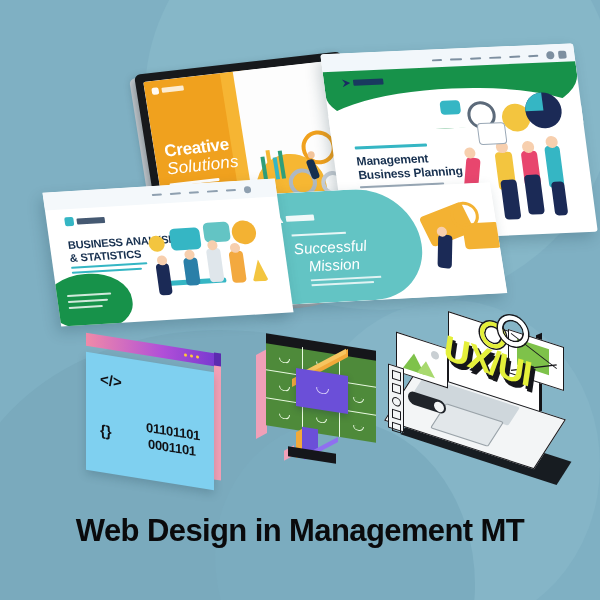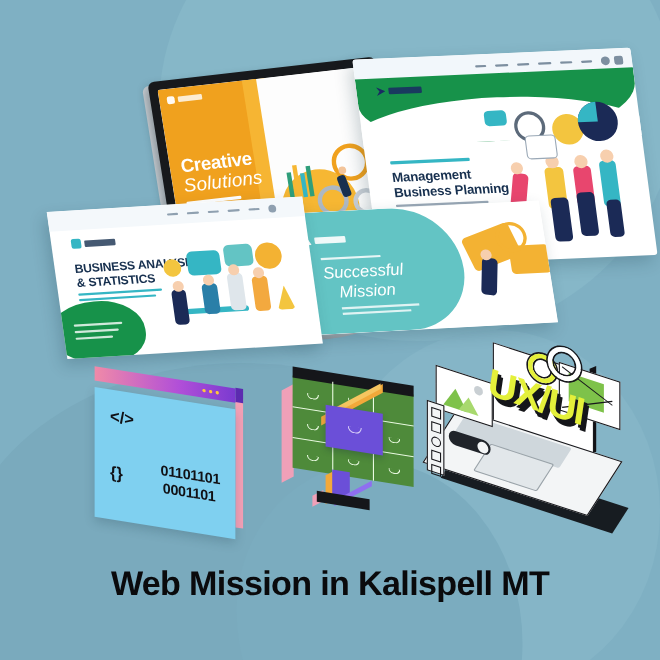--- a/index.html
+++ b/index.html
@@ -443,15 +443,15 @@
         <b></b>
       </div>
     <div class="cogy"></div>
     <div class="cog"></div>
 
     <div class="ux-wrap">
       <div class="ux-txt">UX/UI</div>
     </div>
   </div>
 
-  <div id="title">Web Mission in Kalispell MT</div>
+  <div id="title">Web Design in Management MT</div>
 
 </div>
 
 </body></html>

